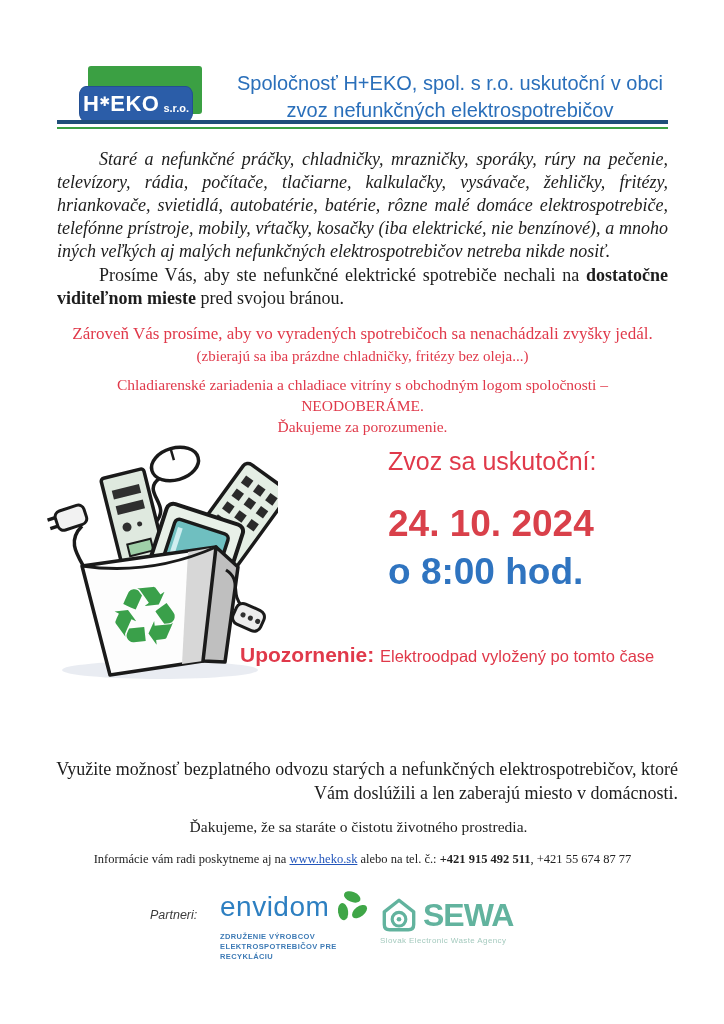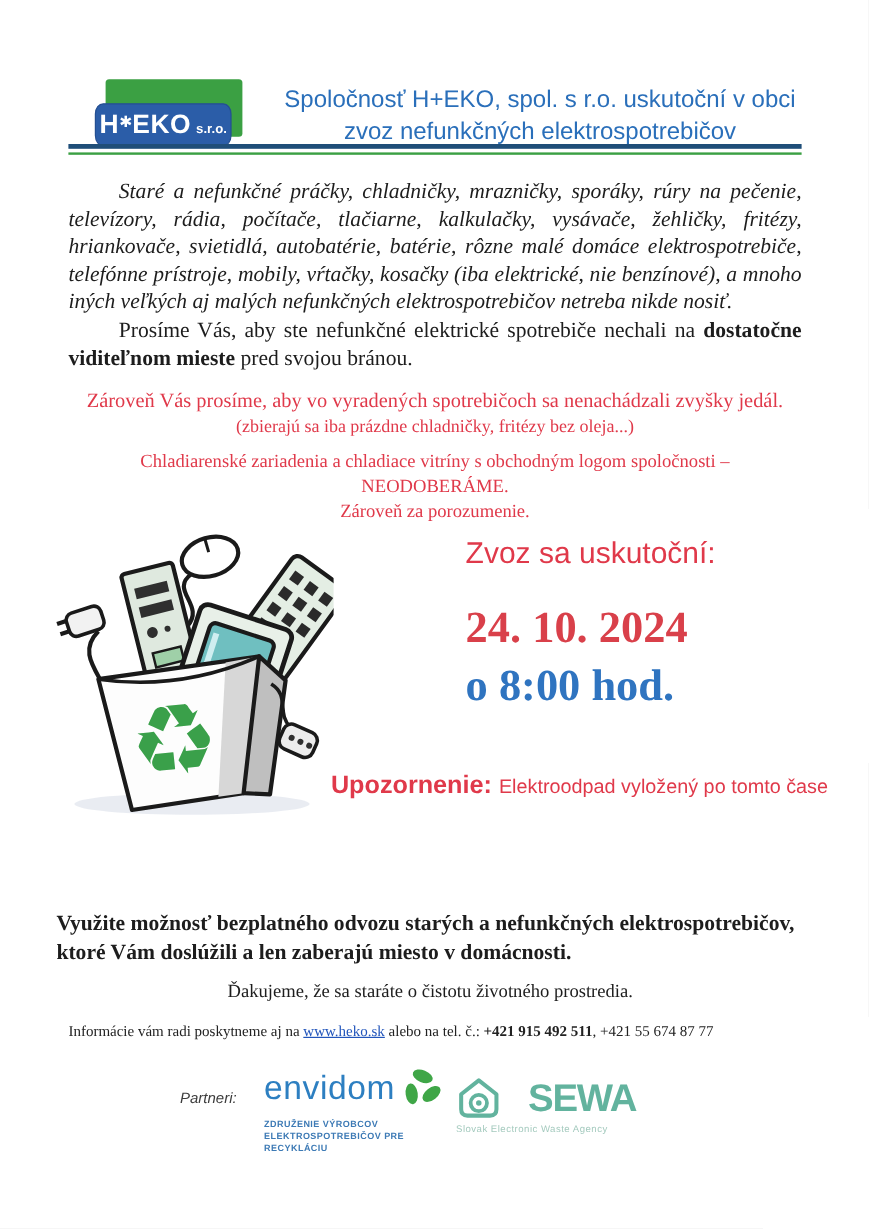--- a/index.html
+++ b/index.html
@@ -44,49 +44,49 @@
   .rb1 { top:323px; font-size:17px; line-height:22px; }
   .rb1 .sub { font-size:15px; }
   .rb2 { top:374px; font-size:15.5px; line-height:21px; }
 
   
   .bin-illustration { position:absolute; left:40px; top:430px; width:238px; height:250px; }
 
   .schedule-heading { position:absolute; left:388px; top:447px;
     font-family:"Liberation Sans", sans-serif; font-size:25px; color:#e0394a; }
   .schedule-date { position:absolute; left:388px; top:500px;
-    font-family:Liberation Serif, serif; font-size:37px; font-weight:bold;
+    font-family:Liberation Sans, sans-serif; font-size:37px; font-weight:bold;
     color:#d9404a; line-height:48px; }
   .schedule-time { color:#2f74c0; }
 
-  .warning { position:absolute; left:240px; top:642px; width:450px; text-align:right;
+  .warning { position:absolute; left:240px; top:642px; width:450px; text-align:left;
     font-family:"Liberation Sans", sans-serif; color:#e0394a; font-size:16.5px; line-height:25px; }
   .warning .warn-label { font-size:21px; font-weight:bold; }
 
   
-  .closing1 { position:absolute; left:47px; top:757px; width:631px; text-align:left;
-    font-size:18px; line-height:24px;font-weight:bold; }
+  .closing1 { position:absolute; left:47px; top:757px; width:631px; text-align:right;
+    font-size:18px; line-height:24px; }
   .closing2 { position:absolute; left:53px; top:818px; width:611px; text-align:center;
     font-size:15.5px; }
-  .contact { position:absolute; left:57px; top:852px; width:611px; text-align:left;
+  .contact { position:absolute; left:57px; top:852px; width:611px; text-align:center;
     font-size:12.5px; color:#222; }
   .contact a { color:#2255bb; text-decoration:underline; }
   .contact .phone-bold { font-weight:bold; }
 
   
   .partners-label { position:absolute; left:150px; top:908px; font-style:italic;
     font-family:"Liberation Sans", sans-serif; font-size:12.5px; color:#3c3c3c; }
   .envidom { position:absolute; left:220px; top:886px; width:150px;
     font-family:"Liberation Sans", sans-serif; }
   .envidom-row { display:flex; align-items:center; gap:4px; }
   .envidom-name { font-size:28px; color:#2d7fc1; letter-spacing:.5px; }
   .envidom-tags { margin-top:4px; font-size:7.5px; font-weight:bold; letter-spacing:.4px;
     color:#3d7ab5; line-height:10px; }
   .sewa { position:absolute; left:378px; top:894px; font-family:"Liberation Sans", sans-serif; }
-  .sewa-row { display:flex; align-items:center; gap:20px; }
+  .sewa-row { display:flex; align-items:center; gap:3px; }
   .sewa-name { font-size:32px; font-weight:bold; color:#62b39e; letter-spacing:-1px; }
   .sewa-tag { margin-top:0px; font-size:8px; color:#a4cabe; letter-spacing:.4px; padding-left:2px; }
 </style>
 </head>
 <body>
 
 <div class="page">
 
   <div class="logo">
     <div class="logo-green"></div>
@@ -108,21 +108,21 @@
   <div class="para para-indent p1">Staré a nefunkčné práčky, chladničky, mrazničky, sporáky, rúry na pečenie, televízory, rádia, počítače, tlačiarne, kalkulačky, vysávače, žehličky, fritézy, hriankovače, svietidlá, autobatérie, batérie, rôzne malé domáce elektrospotrebiče, telefónne prístroje, mobily, vŕtačky, kosačky (iba elektrické, nie benzínové), a mnoho iných veľkých aj malých nefunkčných elektrospotrebičov netreba nikde nosiť.</div>
 
   <div class="para para-indent p2"><span>Prosíme Vás, aby ste nefunkčné elektrické spotrebiče nechali na </span><span class="bold">dostatočne viditeľnom mieste</span><span> pred svojou bránou.</span></div>
 
   <div class="red-block rb1">
     <div>Zároveň Vás prosíme, aby vo vyradených spotrebičoch sa nenachádzali zvyšky jedál.</div>
     <div class="sub">(zbierajú sa iba prázdne chladničky, fritézy bez oleja...)</div>
   </div>
   <div class="red-block rb2">
     <div>Chladiarenské zariadenia a chladiace vitríny s obchodným logom spoločnosti – NEODOBERÁME.</div>
-    <div>Zároveň za porozumenie.</div>
+    <div>Ďakujeme za porozumenie.</div>
   </div>
 
   <svg class="bin-illustration" viewBox="0 0 238 250" xmlns="http://www.w3.org/2000/svg">
     <ellipse cx="120" cy="240" rx="98" ry="9" fill="#dfe4ec" opacity="0.7"></ellipse>
 
     <g>
       <path d="M42,96 C18,120 58,140 52,168" fill="none" stroke="#1a1a1a" stroke-width="3.5"></path>
       <g transform="rotate(-18 30 88)">
         <rect x="16" y="78" width="30" height="20" rx="6" fill="#f2f2f2" stroke="#1a1a1a" stroke-width="3"></rect>
         <line x1="8" y1="83" x2="16" y2="83" stroke="#1a1a1a" stroke-width="3.5"></line>

